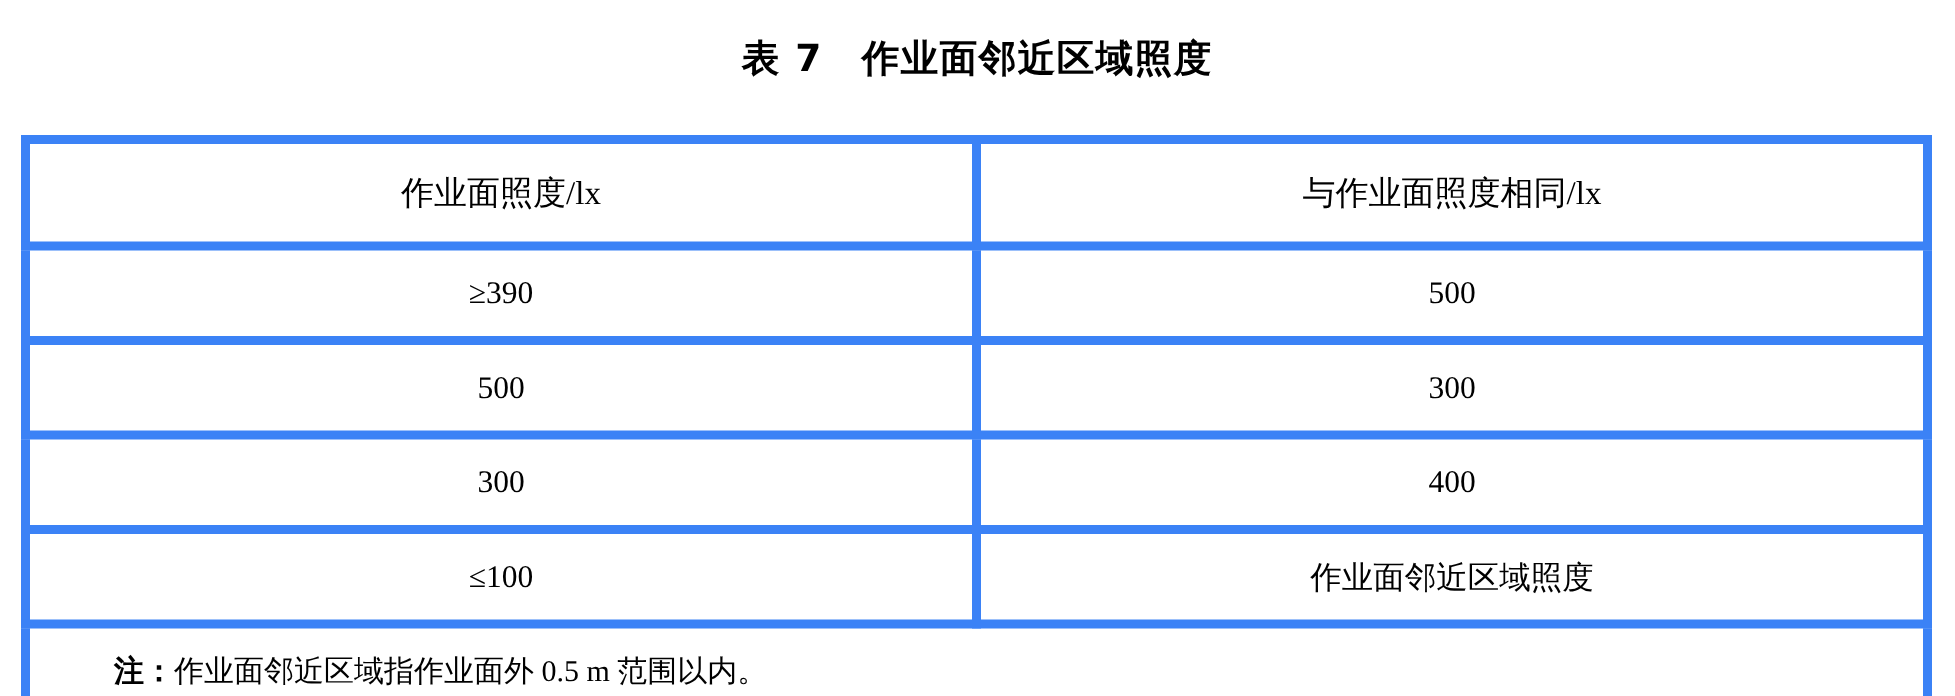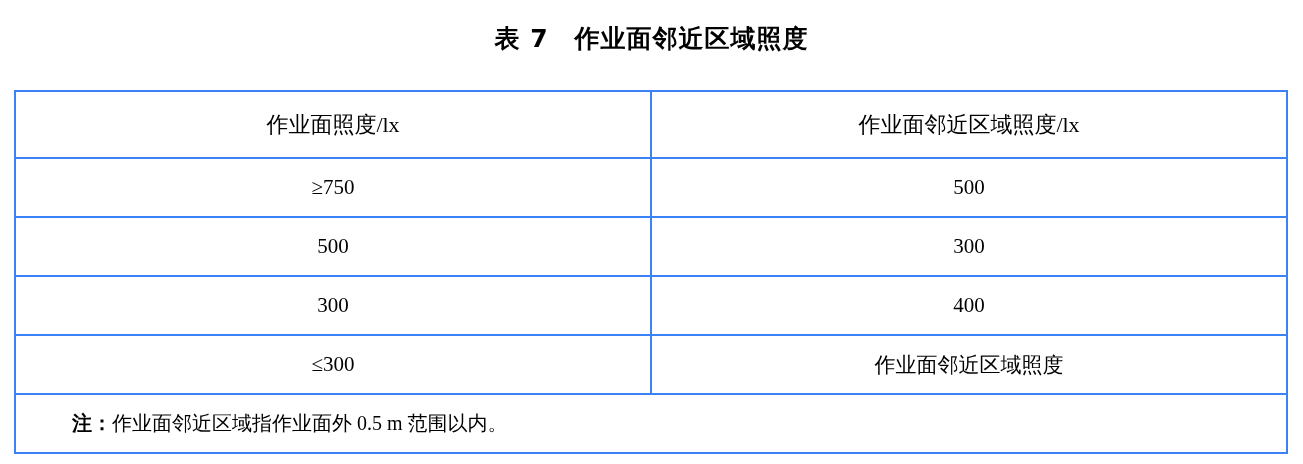--- a/index.html
+++ b/index.html
@@ -35,21 +35,21 @@
     left: 14px;
     top: 90px;
     width: 1274px;
   }
   table.data-table {
     width: 100%;
     border-collapse: collapse;
     table-layout: fixed;
   }
   table.data-table td {
-    border: 2px solid #3b82f6;
+    border: 6px solid #3b82f6;
     text-align: center;
     vertical-align: middle;
     font-size: 21px;
     height: 57px;
     padding: 0 6px;
     font-family: "Liberation Serif", "DejaVu Serif", serif;
   }
   table.data-table tr.header-row td {
     height: 65px;
     font-size: 22px;
@@ -76,26 +76,26 @@
   <div class="table-title">表 7　作业面邻近区域照度</div>
 
   <div class="table-wrap">
     <table class="data-table">
       <tbody>
         <tr class="header-row">
           <td>
             <span class="cell-inner">作业面照度/lx</span>
           </td>
           <td>
-            <span class="cell-inner">作业面邻近区域照度/lx</span>
+            <span class="cell-inner">与作业面照度相同/lx</span>
           </td>
         </tr>
         <tr>
           <td>
-            <span class="cell-inner">≥750</span>
+            <span class="cell-inner">≥390</span>
           </td>
           <td>
             <span class="cell-inner">500</span>
           </td>
         </tr>
         <tr>
           <td>
             <span class="cell-inner">500</span>
           </td>
           <td>
@@ -105,21 +105,21 @@
         <tr>
           <td>
             <span class="cell-inner">300</span>
           </td>
           <td>
             <span class="cell-inner">400</span>
           </td>
         </tr>
         <tr>
           <td>
-            <span class="cell-inner">≤300</span>
+            <span class="cell-inner">≤100</span>
           </td>
           <td>
             <span class="cell-inner">作业面邻近区域照度</span>
           </td>
         </tr>
         <tr class="note-row">
           <td colspan="2">
             <span class="note-label">注：</span><span>作业面邻近区域指作业面外 0.5 m 范围以内。</span>
           </td>
         </tr>

